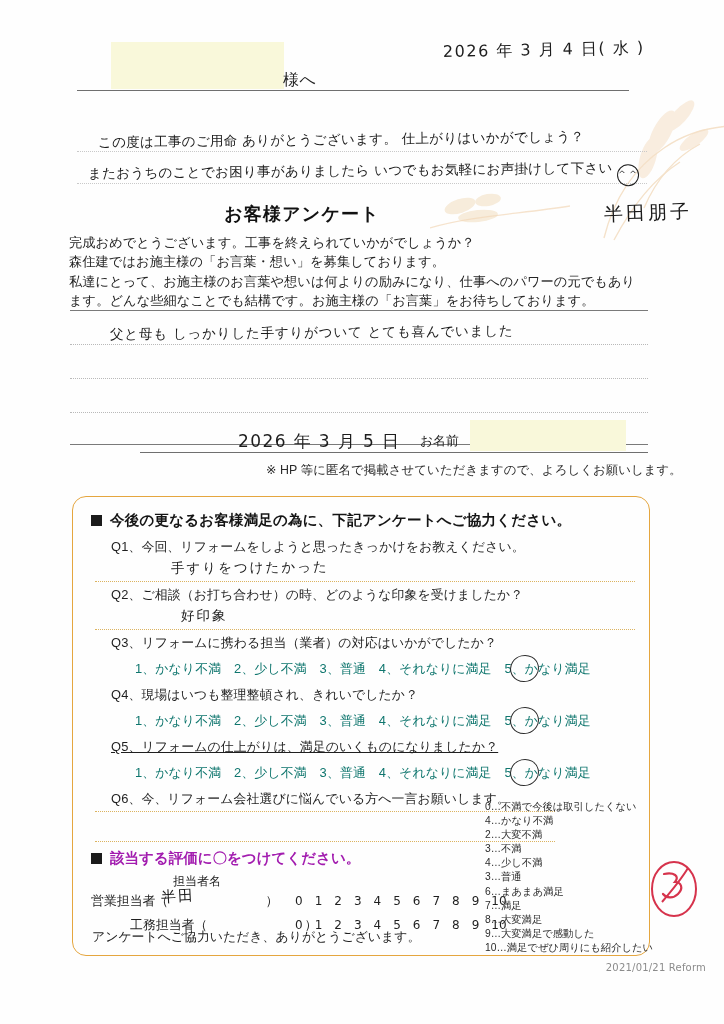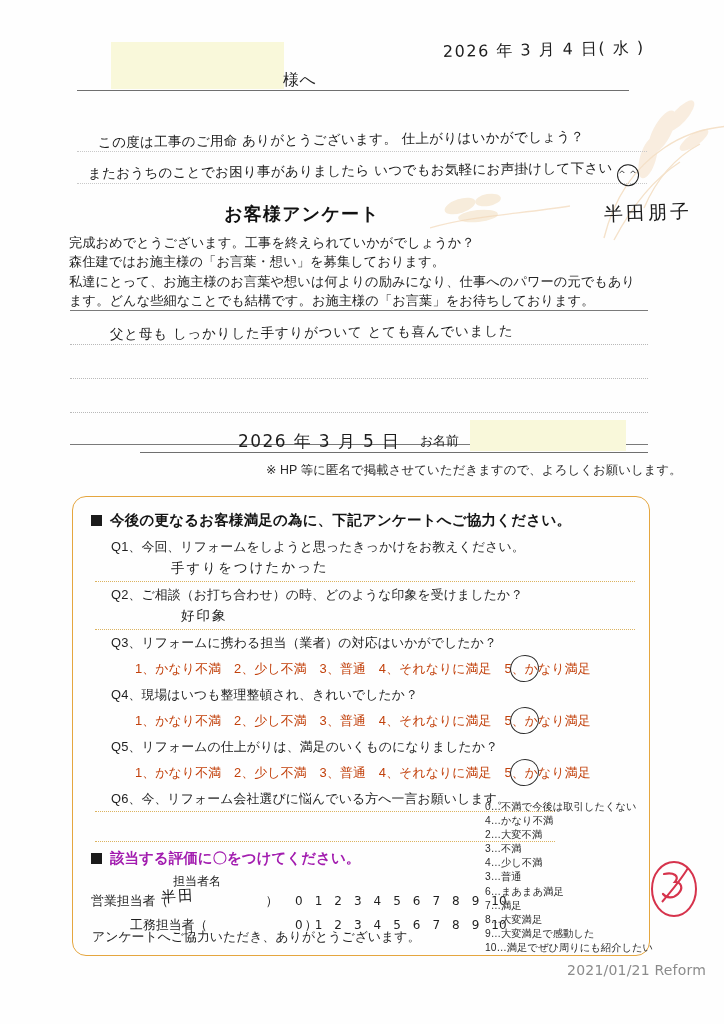--- a/index.html
+++ b/index.html
@@ -192,21 +192,21 @@
   .q-text {
     position: absolute;
     font-size: 12.9px;
     color: #1f1f1f;
     letter-spacing: .1px;
     white-space: nowrap;
   }
   .q-options {
     position: absolute;
     font-size: 12.9px;
-    color: #c2410c;
+    color: #0f766e;
     letter-spacing: .1px;
     white-space: nowrap;
   }
   .answer-hand {
     position: absolute;
     font-size: 13.5px;
     letter-spacing: 2px;
     transform: rotate(-0.6deg);
     color: #1b1b1b;
     white-space: nowrap;
@@ -258,21 +258,21 @@
     left: 648px; top: 858px;
     width: 52px; height: 66px;
   }
 
   
   #footer-version {
     position: absolute;
     left: 0; top: 962px; width: 706px;
     text-align: right;
     font-family: "DejaVu Sans", sans-serif;
-    font-size: 14px;
+    font-size: 10px;
     color: #8b8b8b;
     letter-spacing: .2px;
   }
 </style>
 </head>
 <body>
 
 <div id="page">
 
   <svg class="watermark" id="wm-top-right" viewBox="0 0 190 160">
@@ -351,21 +351,21 @@
     <div class="answer-rule" style="left:22px; top:132px; width:540px;"></div>
 
     <div class="q-text" style="left:38px; top:138px;">Q3、リフォームに携わる担当（業者）の対応はいかがでしたか？</div>
     <div class="q-options" style="left:62px; top:164px;">1、かなり不満　2、少し不満　3、普通　4、それなりに満足　5、かなり満足</div>
     <div class="circle-mark" style="left:437px; top:158px;"></div>
 
     <div class="q-text" style="left:38px; top:190px;">Q4、現場はいつも整理整頓され、きれいでしたか？</div>
     <div class="q-options" style="left:62px; top:216px;">1、かなり不満　2、少し不満　3、普通　4、それなりに満足　5、かなり満足</div>
     <div class="circle-mark" style="left:437px; top:210px;"></div>
 
-    <div class="q-text" style="left:38px; top:242px;">Q5、リフォームの仕上がりは、満足のいくものになりましたか？</div>
+    <div class="q-text" style="left:38px; top:242px;text-decoration:underline;">Q5、リフォームの仕上がりは、満足のいくものになりましたか？</div>
     <div class="q-options" style="left:62px; top:268px;">1、かなり不満　2、少し不満　3、普通　4、それなりに満足　5、かなり満足</div>
     <div class="circle-mark" style="left:437px; top:262px;"></div>
 
     <div class="q-text" style="left:38px; top:294px;">Q6、今、リフォーム会社選びに悩んでいる方へ一言お願いします。</div>
     <div class="answer-hand" style="left:98px; top:314px;"></div>
     <div class="answer-rule" style="left:22px; top:314px; width:460px;"></div>
     <div class="answer-rule" style="left:22px; top:344px; width:460px;"></div>
 
     <div id="eval-heading-inner" style="position:absolute; left:18px; top:352px; font-size:14.5px; font-weight:bold; color:#a21caf;">
       <span class="sq-bullet"></span><span>該当する評価に〇をつけてください。</span>

